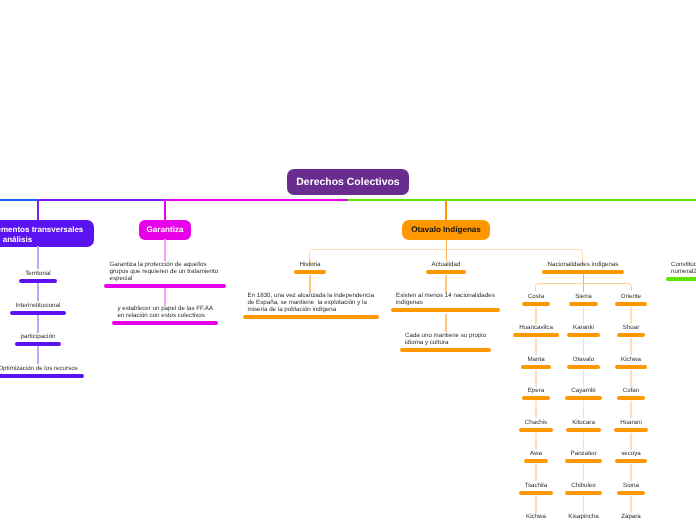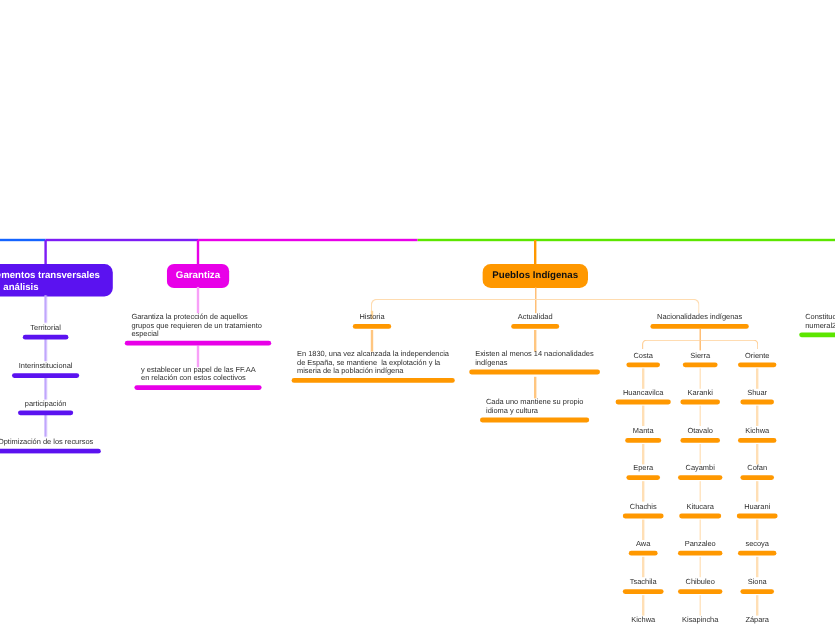--- a/index.html
+++ b/index.html
@@ -29,36 +29,37 @@
 </head>
 <body>
 
 <div id="canvas">
 
   <div class="ln" style="left:0px;top:199px;width:38px;height:2px;background:#1464FF;"></div>
   <div class="ln" style="left:38px;top:199px;width:127px;height:2px;background:#7D1CF5;"></div>
   <div class="ln" style="left:165px;top:199px;width:183px;height:2px;background:#E800E8;"></div>
   <div class="ln" style="left:348px;top:199px;width:348px;height:2px;background:#5CE600;"></div>
 
+  <div class="cap" style="left:287px;top:169px;width:122px;height:26px;background:#6A2C8F;color:#FFFFFF;font-size:10.4px;letter-spacing:0.03px;">Derechos Colectivos</div>
 
   <div class="ln" style="left:37px;top:200px;width:2px;height:21px;background:#7D1CF5;"></div>
   <div class="cap" style="left:-18px;top:219.6px;width:112px;height:27px;background:#5B12F0;color:#FFFFFF;font-size:8px;line-height:10px;border-radius:7px;text-align:left;justify-content:flex-start;padding-left:7px;padding-top:3px;">Elementos transversales
 del análisis</div>
   <div class="ln" style="left:37.4px;top:246px;width:1.4px;height:23px;background:#C0A6FC;"></div>
   <div class="ln" style="left:37.4px;top:282px;width:1.4px;height:19px;background:#C0A6FC;"></div>
   <div class="ln" style="left:37.4px;top:314px;width:1.4px;height:19px;background:#C0A6FC;"></div>
   <div class="ln" style="left:37.4px;top:345px;width:1.4px;height:19px;background:#C0A6FC;"></div>
 
   <div class="ln" style="left:164px;top:200px;width:2px;height:21px;background:#E800E8;"></div>
   <div class="cap" style="left:139px;top:219.5px;width:52px;height:20px;background:#E800E8;color:#FFFFFF;font-size:8.1px;border-radius:6px;">Garantiza</div>
   <div class="ln" style="left:164.4px;top:239px;width:1.4px;height:22px;background:#F8A0F8;"></div>
   <div class="ln" style="left:164.4px;top:288px;width:1.4px;height:18px;background:#F8A0F8;"></div>
 
   <div class="ln" style="left:445px;top:200px;width:2px;height:21px;background:#FF9800;"></div>
-  <div class="cap" style="left:402px;top:219.5px;width:88px;height:20px;background:#FF9800;color:#111111;font-size:8.1px;">Pueblos Indígenas</div>
+  <div class="cap" style="left:402px;top:219.5px;width:88px;height:20px;background:#FF9800;color:#111111;font-size:8.1px;">Otavalo Indígenas</div>
   <div class="ln" style="left:445.5px;top:239px;width:1.2px;height:22px;background:#FFB055;"></div>
 
   <div class="elb" style="left:309.4px;top:248.6px;width:273.8px;height:12px;
               border-top:1.1px solid #FFDCB0;border-left:1.1px solid #FFDCB0;border-right:1.1px solid #FFDCB0;
               border-top-left-radius:5px;border-top-right-radius:5px;"></div>
 
   <div class="leaf lft" style="left:666px;top:261px;">
     <span class="t" style="padding-left:5px;">Constitución Art. 57
 numeral21</span>
     <div class="bar auto" style="background: rgb(92, 230, 0); margin-top: 1.8px; width: 63.6562px;"></div>

